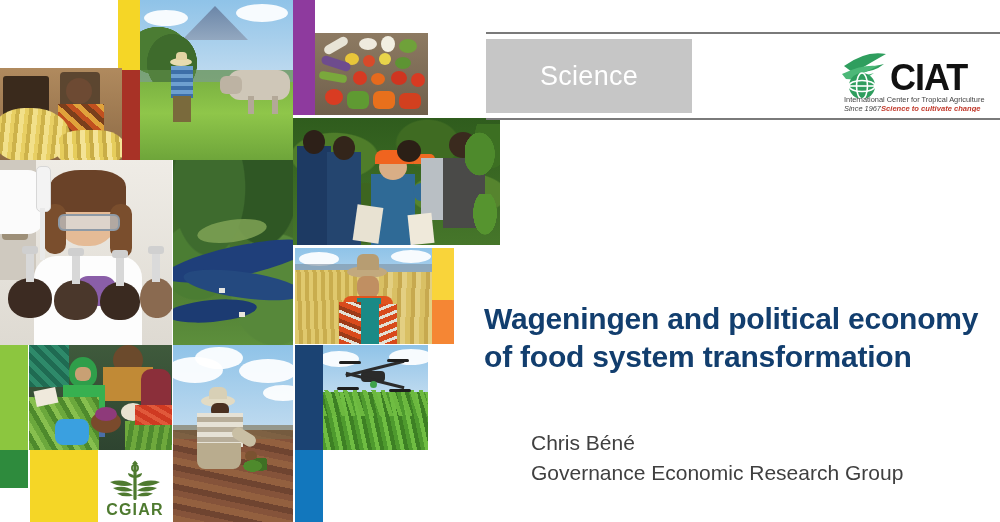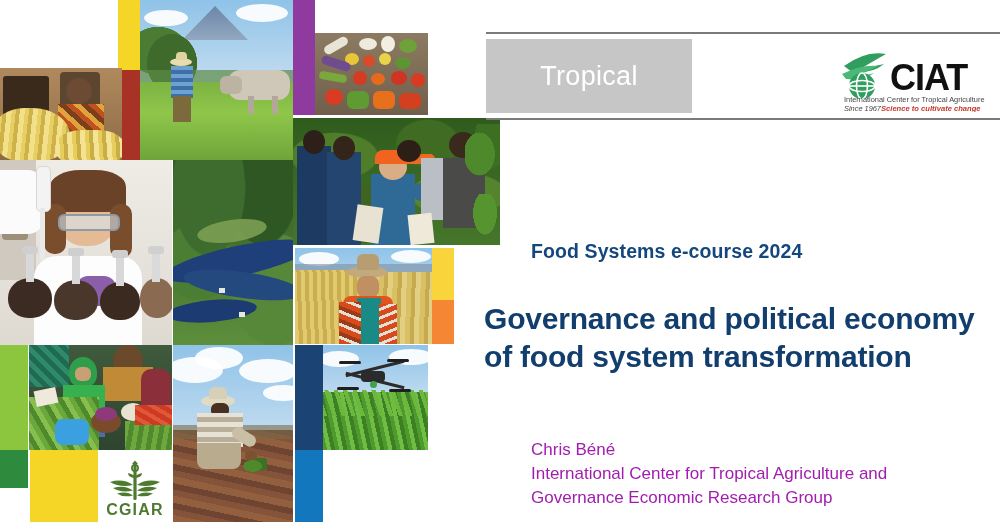--- a/index.html
+++ b/index.html
@@ -39,22 +39,22 @@
                 display:flex;align-items:center;justify-content:center;}
   #alliance-box span{color:#ffffff;font-size:27px;letter-spacing:.3px;}
 
   #bio{position:absolute;left:222px;top:4px;width:116px;height:80px;}
   #ciat{position:absolute;left:352px;top:10px;width:158px;height:70px;}
 
   #subtitle{position:absolute;left:31px;top:240px;font-size:19.5px;font-weight:bold;
             color:#14477d;letter-spacing:.1px;}
   #title{position:absolute;left:-16px;top:300px;width:516px;font-size:30px;font-weight:bold;
          color:#123e6e;line-height:1.26;letter-spacing:-.2px;}
-  #byline{position:absolute;left:31px;top:438px;width:470px;font-size:17px;
-          color:#a21caf;line-height:1.42;}
+  #byline{position:absolute;left:31px;top:428px;width:470px;font-size:21px;
+          color:#404040;line-height:1.42;}
   #byline .nm{display:block;}
 
   
   #cgiar-word{position:absolute;left:103px;top:501px;width:64px;text-align:center;
               font-size:16px;font-weight:bold;color:#4e7a2f;letter-spacing:1.2px;}
 </style>
 </head>
 <body>
 
 <div id="slide">
@@ -326,21 +326,21 @@
     <div id="cgiar-word">CGIAR</div>
   </div>
 
   <div id="right">
 
     <div id="logobar">
       <div id="rule-top"></div>
       <div id="rule-bot"></div>
 
       <div id="alliance-box">
-        <span>Tropical</span>
+        <span>Science</span>
       </div>
 
 
       <div id="ciat">
         <svg viewBox="0 0 158 70" width="158" height="70">
           <path d="M6 24 q22 -16 42 -12 q-16 9 -24 14 q14 -2 22 -4 q-12 10 -32 8 Z" fill="#2f9e5e"></path>
           <path d="M4 32 q20 -10 36 -8 q-14 7 -22 10 q12 -1 18 -3 q-10 8 -28 6 Z" fill="#4cb878"></path>
           <circle cx="24" cy="44" r="13" fill="#2f9e5e"></circle>
           <g stroke="#ffffff" stroke-width="1.6" fill="none">
             <ellipse cx="24" cy="44" rx="13" ry="5.5"></ellipse>
@@ -348,22 +348,20 @@
             <line x1="11" y1="44" x2="37" y2="44"></line>
           </g>
           <text x="52" y="48" font-family="Liberation Sans, sans-serif" font-size="36" font-weight="bold" fill="#111" letter-spacing="-1">CIAT</text>
           <text x="6" y="60" font-family="Liberation Sans, sans-serif" font-size="7.4" fill="#444">International Center for Tropical Agriculture</text>
           <text x="6" y="69" font-family="Liberation Sans, sans-serif" font-size="7.4" font-style="italic" fill="#444">Since 1967</text>
           <text x="43" y="69" font-family="Liberation Sans, sans-serif" font-size="7.6" font-style="italic" font-weight="bold" fill="#c0392b">Science to cultivate change</text>
         </svg>
       </div>
     </div>
 
-    <div id="subtitle">Food Systems e-course 2024</div>
-    <div id="title">Governance and political economy of food system transformation</div>
+    <div id="title">Wageningen and political economy of food system transformation</div>
 
     <div id="byline">
       <span class="nm">Chris Béné</span>
-      <span class="nm">International Center for Tropical Agriculture and</span>
       <span class="nm">Governance Economic Research Group</span>
     </div>
   </div>
 </div>
 
 </body></html>

